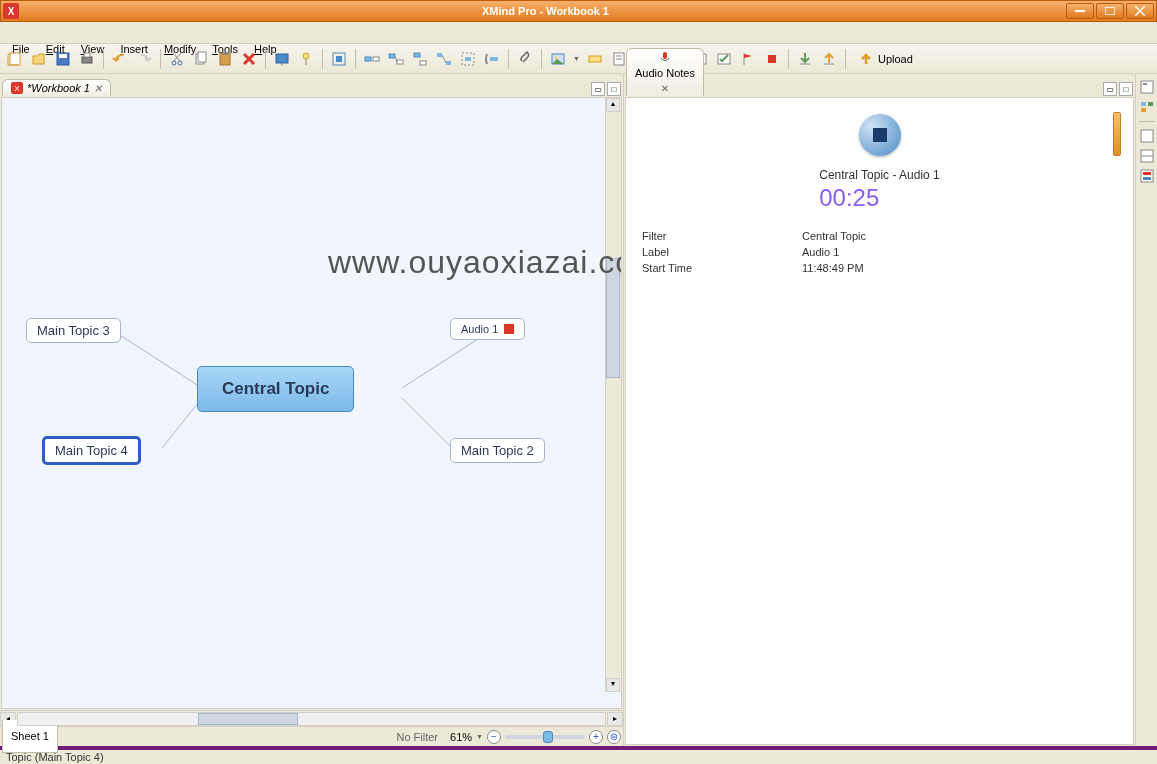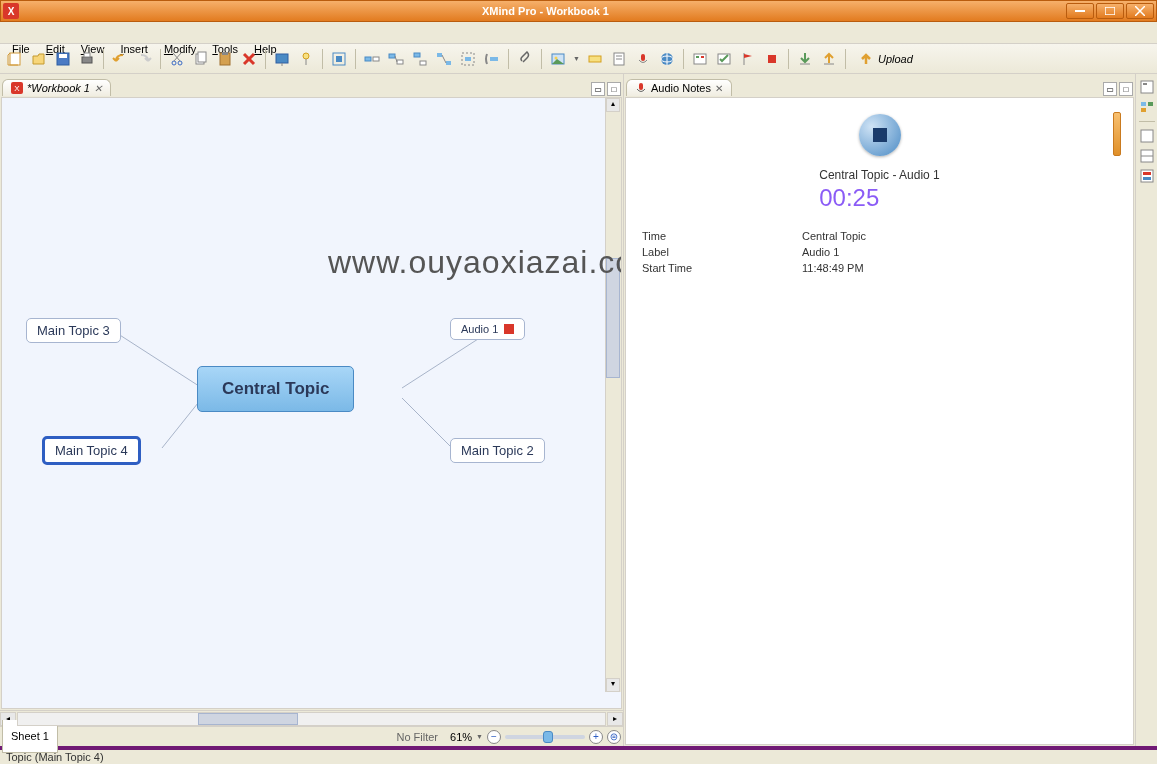--- a/index.html
+++ b/index.html
@@ -14,21 +14,21 @@
 
 
 .menubar { height: 22px; background: #ece9d8; display: flex; align-items: center; padding: 0 4px; border-bottom: 1px solid #d4d0c8; }
 .menu-item { padding: 2px 8px; cursor: pointer; margin-top: 32px; }
 .menu-item u { text-decoration: underline; }
 
 
 .toolbar { height: 30px; background: linear-gradient(to bottom, #f7f5ed, #ece9d8); display: flex; align-items: center; padding: 2px 4px; border-bottom: 1px solid #d4d0c8; gap: 2px; }
 .tb-btn { width: 22px; height: 22px; display: flex; align-items: center; justify-content: center; cursor: pointer; border: 1px solid transparent; border-radius: 2px; }
 .tb-sep { width: 1px; height: 20px; background: #c1bda7; margin: 0 3px; }
-.tb-upload { display: flex; align-items: center; padding: 2px 6px; cursor: pointer; gap: 4px; border: 1px solid transparent; border-radius: 2px; font-style: italic; }
+.tb-upload { display: flex; align-items: center; padding: 2px 6px; cursor: pointer; gap: 4px; border: 1px solid transparent; border-radius: 2px; }
 
 
 .main { display: flex; height: calc(100% - 22px - 22px - 30px - 18px); }
 .canvas-pane { flex: 0 0 624px; display: flex; flex-direction: column; border-right: 1px solid #d4d0c8; }
 .side-pane { flex: 1; display: flex; flex-direction: column; }
 .right-strip { width: 22px; background: #ece9d8; border-left: 1px solid #d4d0c8; display: flex; flex-direction: column; align-items: center; padding-top: 4px; gap: 2px; }
 
 
 .tab-header { height: 22px; background: #ece9d8; display: flex; align-items: flex-end; padding: 0 2px; position: relative; }
 .tab { background: linear-gradient(to bottom, #fff, #f0ede1); border: 1px solid #c1bda7; border-bottom: none; border-top-left-radius: 6px; border-top-right-radius: 6px; padding: 2px 8px; display: flex; align-items: center; gap: 4px; font-style: italic; cursor: pointer; }
@@ -383,21 +383,21 @@
             <div class="knob"></div>
           </div>
         <div class="zoom-btn">+</div>
         <div class="zoom-btn">⊜</div>
       </div>
     </div>
   </div>
 
   <div class="side-pane">
     <div class="audio-header">
-      <div class="tab" style="font-style:normal;">
+      <div class="tab" style="font-style:normal;flex-direction:column;">
         <svg width="12" height="12">
             <rect x="4" y="1" width="4" height="7" rx="2" fill="#d9372a"></rect>
             <path d="M2 7 Q6 12 10 7" fill="none" stroke="#666"></path>
           </svg>
         <span>Audio Notes</span>
         <span class="tab-close">✕</span>
       </div>
       <div class="tab-icons-right">
         <div class="tab-small-btn">▭</div>
         <div class="tab-small-btn">□</div>
@@ -408,21 +408,21 @@
         <div class="play-btn">
             <div class="inner"></div>
           </div>
         <div>
           <div class="audio-title">Central Topic - Audio 1</div>
           <div class="audio-time">00:25</div>
         </div>
         <div class="volume-bar"></div>
       </div>
       <div class="audio-meta">
-        <div>Time</div>
+        <div>Filter</div>
         <div>Central Topic</div>
         <div>Label</div>
         <div>Audio 1</div>
         <div>Start Time</div>
         <div>11:48:49 PM</div>
       </div>
     </div>
   </div>
 
   <div class="right-strip">

